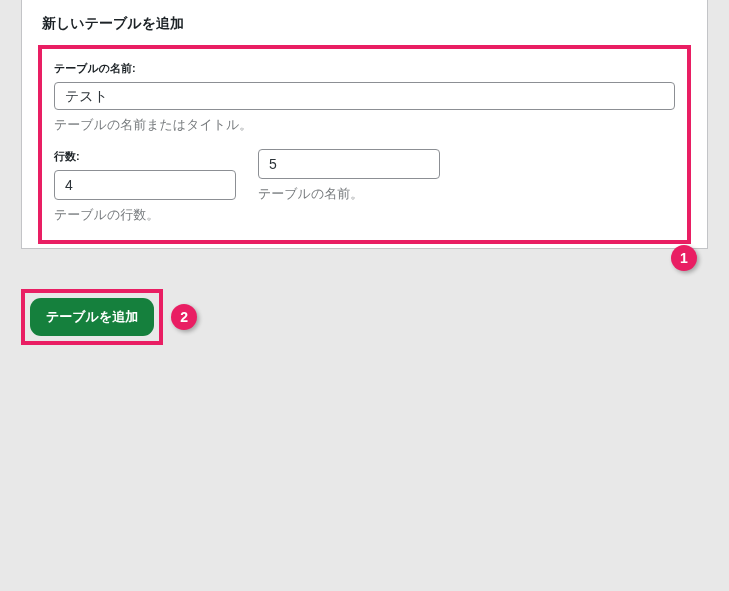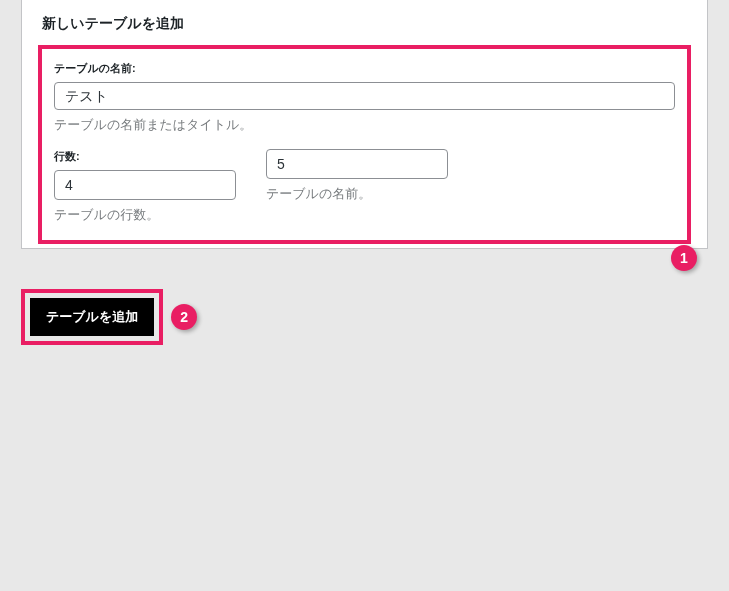--- a/index.html
+++ b/index.html
@@ -67,21 +67,21 @@
       font-family: inherit;
     }
     .help-text {
       font-size: 13px;
       color: #777b7e;
       margin-top: 5px;
       line-height: 1.5;
     }
     .row {
       display: flex;
-      gap: 30px;
+      gap: 22px;
     }
     .col {
       flex: 0 0 auto;
     }
     .num-input {
       width: 182px;
       padding: 6px 10px;
       font-size: 14px;
       border: 1px solid #8c8f94;
       border-radius: 4px;
@@ -93,28 +93,28 @@
       display: flex;
       align-items: center;
       gap: 8px;
     }
     .highlight-box-2 {
       border: 4px solid #e91e63;
       padding: 5px;
       display: inline-block;
     }
     .primary-btn {
-      background: #000000;
+      background: #15803d;
       color: #ffffff;
       border: none;
       padding: 10px 16px;
       font-size: 13px;
       font-weight: bold;
       cursor: pointer;
-      border-radius: 0;
+      border-radius: 11px;
     }
     .badge {
       display: inline-flex;
       align-items: center;
       justify-content: center;
       width: 26px;
       height: 26px;
       border-radius: 50%;
       background: #e91e63;
       color: #ffffff;

